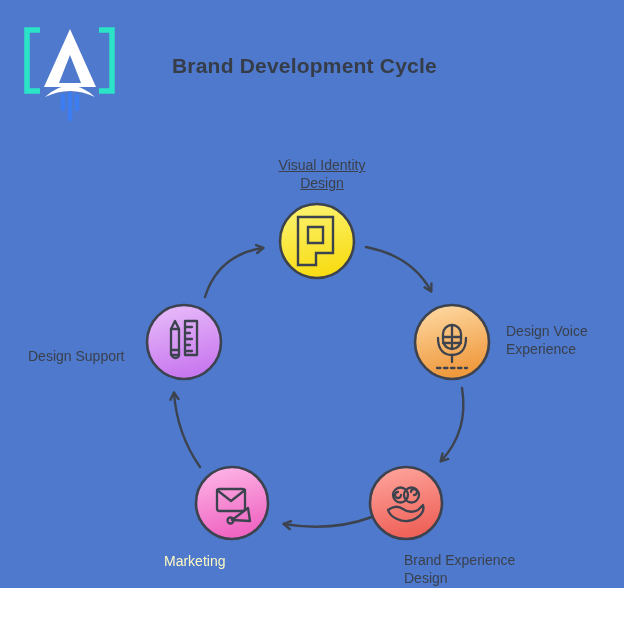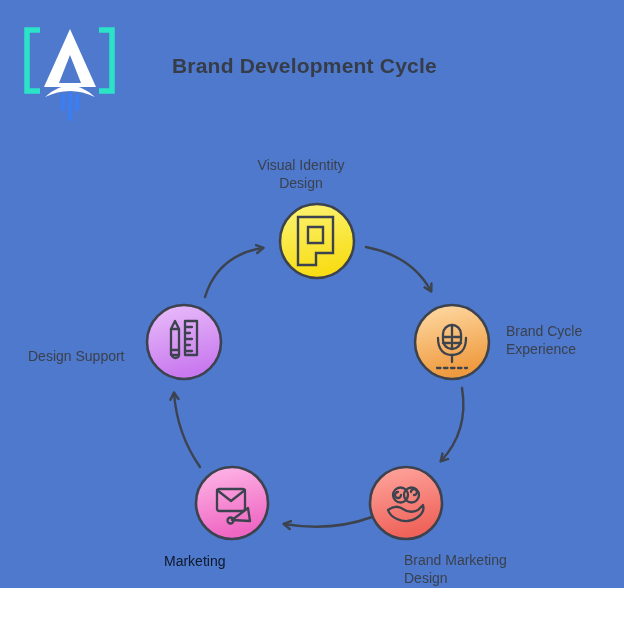--- a/index.html
+++ b/index.html
@@ -3,21 +3,21 @@
 <meta charset="utf-8">
 <style>
   html,body{margin:0;padding:0;}
   body{font-family:"Liberation Sans", sans-serif;}
   .canvas{position:relative;width:624px;height:588px;overflow:hidden;background:#4E79CC;}
   .title{position:absolute;left:172px;top:54px;font-size:21px;font-weight:bold;letter-spacing:.2px;}
   .logo-svg{position:absolute;left:0;top:0;}
   .diagram-svg{position:absolute;left:0;top:0;}
   .node-label{position:absolute;font-size:14px;line-height:18px;}
   .lbl-center{text-align:center;}
-  .lbl-visual{left:201px;top:156px;width:200px;}
+  .lbl-visual{left:222px;top:156px;width:200px;text-decoration:underline;}
   .lbl-voice{left:506px;top:322px;}
   .lbl-experience{left:404px;top:551px;}
   .lbl-marketing{left:164px;top:552px;}
   .lbl-support{left:28px;top:347px;}
   .lbl-line{display:block;}
 </style>
 </head>
 <body>
 
 <div class="canvas" style="background: rgb(78, 121, 204);">
@@ -116,27 +116,27 @@
       <rect x="1" y="-21" width="12" height="34"></rect>
       <path d="M1,-15 H8 M1,-9 H6 M1,-3 H8 M1,3 H6 M1,9 H8"></path>
     </g>
   </svg>
 
   <div class="node-label lbl-center lbl-visual" style="color: rgb(58, 65, 77);">
     <span class="lbl-line">Visual Identity</span>
     <span class="lbl-line">Design</span>
   </div>
   <div class="node-label lbl-voice" style="color: rgb(58, 65, 77);">
-    <span class="lbl-line">Brand Cycle</span>
+    <span class="lbl-line">Design Voice</span>
     <span class="lbl-line">Experience</span>
   </div>
   <div class="node-label lbl-experience" style="color: rgb(58, 65, 77);">
-    <span class="lbl-line">Brand Marketing</span>
+    <span class="lbl-line">Brand Experience</span>
     <span class="lbl-line">Design</span>
   </div>
-  <div class="node-label lbl-marketing" style="color: #0f172a;">
+  <div class="node-label lbl-marketing" style="color: #fef9c3;">
     <span class="lbl-line">Marketing</span>
   </div>
   <div class="node-label lbl-support" style="color: rgb(58, 65, 77);">
     <span class="lbl-line">Design Support</span>
   </div>
 
 </div>
 
 </body></html>

